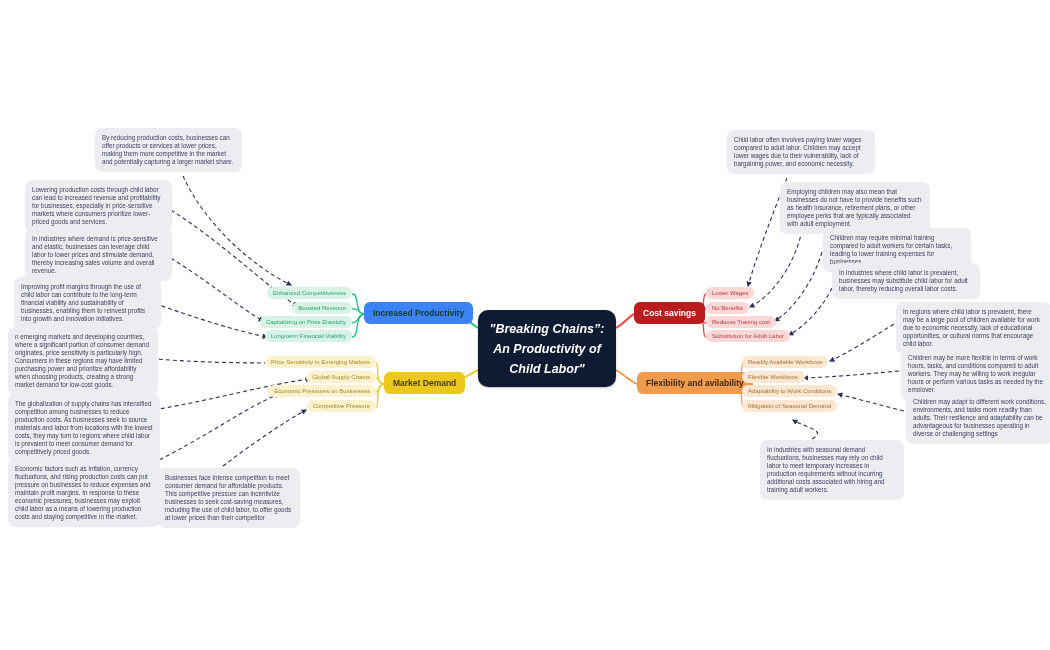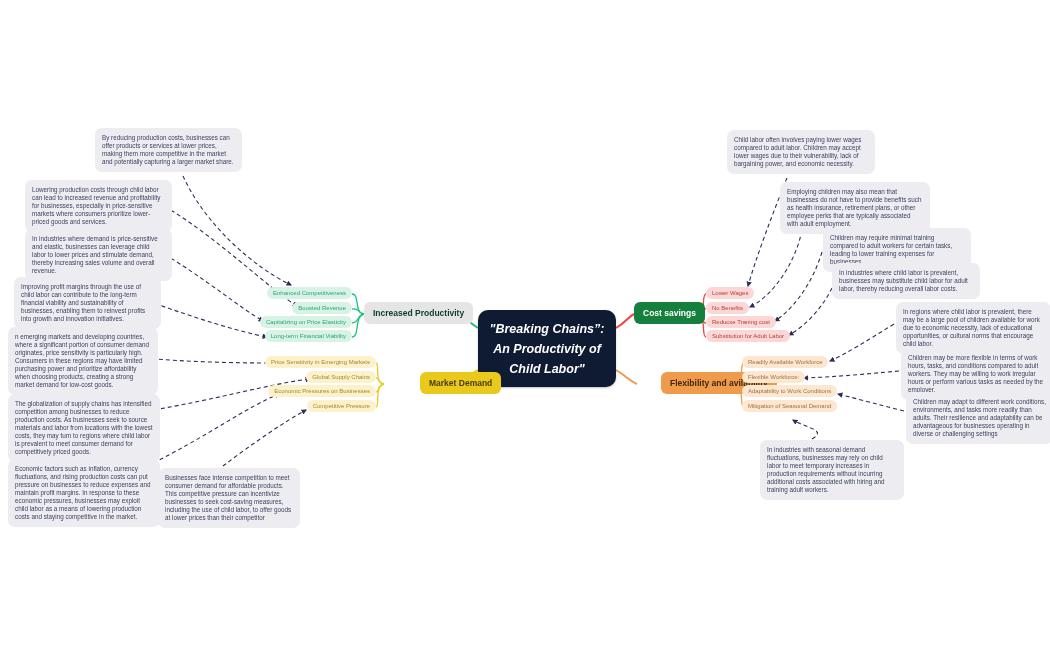--- a/index.html
+++ b/index.html
@@ -7,23 +7,23 @@
           font-family:"Liberation Sans", sans-serif;}
   svg.layer{position:absolute;left:0;top:0;width:1050px;height:650px;pointer-events:none;}
 
   .central{position:absolute;left:478px;top:310px;width:138px;height:77px;background:#0f1a33;
            color:#ffffff;border-radius:10px;display:flex;flex-direction:column;justify-content:center;
            align-items:center;font-weight:bold;font-style:italic;font-size:12.5px;line-height:1.6;
            text-align:center;box-shadow:0 1px 2px rgba(0,0,0,.25);}
 
   .branch{position:absolute;font-size:8.5px;font-weight:bold;padding:6px 9px;border-radius:6px;
           white-space:nowrap;text-align:center;}
-  .branch.green{background:#e5e5e5;color:#0e3b2a;}
-  .branch.yellow{background:#eac91c;color:#4a3c0d;margin-left:36px;}
-  .branch.red{background:#15803d;color:#ffffff;}
+  .branch.green{background:#3b82f6;color:#0e3b2a;}
+  .branch.yellow{background:#eac91c;color:#4a3c0d;}
+  .branch.red{background:#b91c1c;color:#ffffff;}
   .branch.orange{background:#f09a4b;color:#3f270d;}
 
   .sub{position:absolute;font-size:6px;padding:3px 6px;border-radius:6px;white-space:nowrap;}
   .sub.green{background:#d8f3e6;color:#29a574;}
   .sub.yellow{background:#fbf2cd;color:#a38a20;}
   .sub.pink{background:#fcd7d6;color:#ae403c;}
   .sub.orange{background:#fbe7d2;color:#a86f33;}
 
   .note{position:absolute;background:#ededf1;color:#3a3f5e;font-size:6.3px;line-height:1.28;
         padding:6px 7px;border-radius:7px;}
@@ -91,21 +91,21 @@
 
   <div class="central">
     <span>"Breaking Chains”:</span>
     <span>An Productivity of</span>
     <span>Child Labor"</span>
   </div>
 
   <div class="branch green" style="left:364px;top:302px;">Increased Productivity</div>
   <div class="branch yellow" style="left:384px;top:372px;">Market Demand</div>
   <div class="branch red" style="left:634px;top:302px;">Cost savings</div>
-  <div class="branch orange" style="left:637px;top:372px;margin-left:24px;">Flexibility and avilability</div>
+  <div class="branch orange" style="left:637px;top:372px;">Flexibility and avilability</div>
 
   <div class="sub green" style="right:698px;top:287px;">Enhanced Competitiveness</div>
   <div class="sub green" style="right:698px;top:302px;">Boosted Revenue</div>
   <div class="sub green" style="right:698px;top:316px;">Capitalizing on Price Elasticity</div>
   <div class="sub green" style="right:698px;top:330px;">Long-term Financial Viability</div>
 
   <div class="sub yellow" style="right:674px;top:356px;">Price Sensitivity in Emerging Markets</div>
   <div class="sub yellow" style="right:674px;top:371px;">Global Supply Chains</div>
   <div class="sub yellow" style="right:674px;top:385px;">Economic Pressures on Businesses</div>
   <div class="sub yellow" style="right:674px;top:400px;">Competitive Pressure</div>

